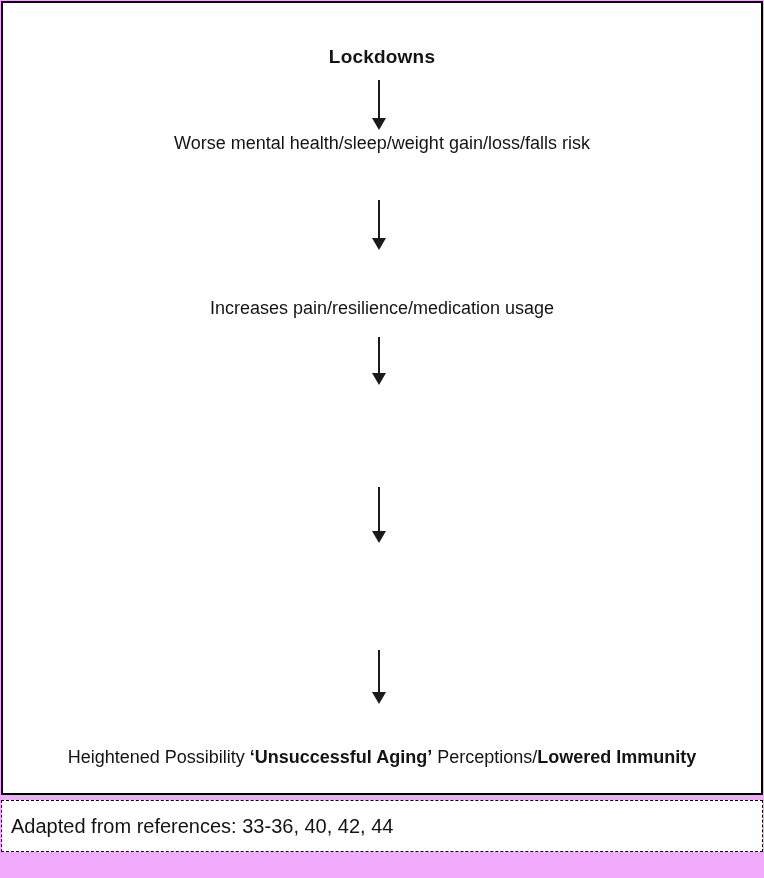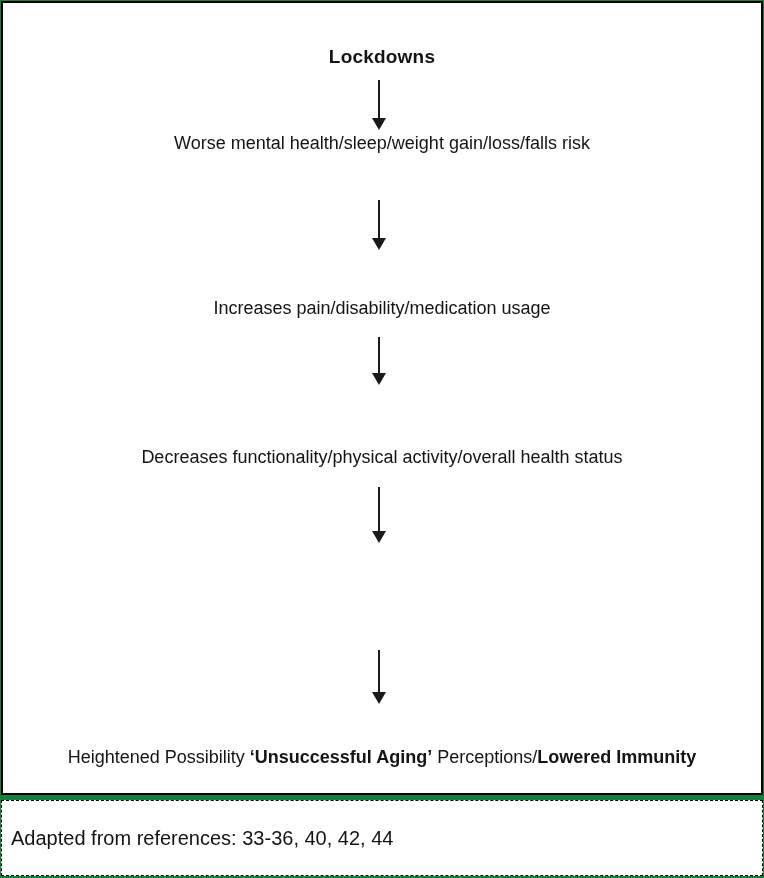--- a/index.html
+++ b/index.html
@@ -1,40 +1,40 @@
 <!DOCTYPE html>
 <html><head>
 <meta charset="utf-8">
 <style>
   * { margin: 0; padding: 0; box-sizing: border-box; }
   html, body { background: #fff; }
   .page {
     position: relative;
     width: 764px;
     height: 878px;
-    background: #15803d;
+    background: #f0abfc;
     font-family: "Liberation Sans", sans-serif;
     color: #111111;
     overflow: hidden;
   }
   .main-box {
     position: absolute;
     left: 1px;
     top: 1px;
     width: 762px;
     height: 794px;
     border: 2px solid #000000;
     background: #ffffff;
   }
   .ref-box {
     position: absolute;
     left: 1px;
     top: 800px;
     width: 762px;
-    height: 76px;
+    height: 52px;
     border: 1px dashed #000000;
     background: #ffffff;
     display: flex;
     align-items: center;
     padding-left: 9px;
   }
   .node {
     position: absolute;
     left: 0;
     width: 100%;
@@ -83,25 +83,24 @@
   <div class="main-box">
 
     <div class="node title" style="top:42px">Lockdowns</div>
 
     <div class="arrow" style="top:77px;height:38px"></div>
 
     <div class="node" style="top:128px">Worse mental health/sleep/weight gain/loss/falls risk</div>
 
     <div class="arrow" style="top:197px;height:38px"></div>
 
-    <div class="node" style="top:293px">Increases pain/disability/medication usage</div>
+    <div class="node" style="top:293px">Increases pain/resilience/medication usage</div>
 
     <div class="arrow" style="top:334px;height:36px"></div>
 
-    <div class="node" style="top:442px">Decreases functionality/physical activity/overall health status</div>
 
     <div class="arrow" style="top:484px;height:44px"></div>
 
 
     <div class="arrow" style="top:647px;height:42px"></div>
 
     <div class="node" style="top:742px"><span>Heightened Possibility </span><span class="b">‘Unsuccessful Aging’</span><span> Perceptions/</span><span class="b">Lowered Immunity</span></div>
 
   </div>
 

